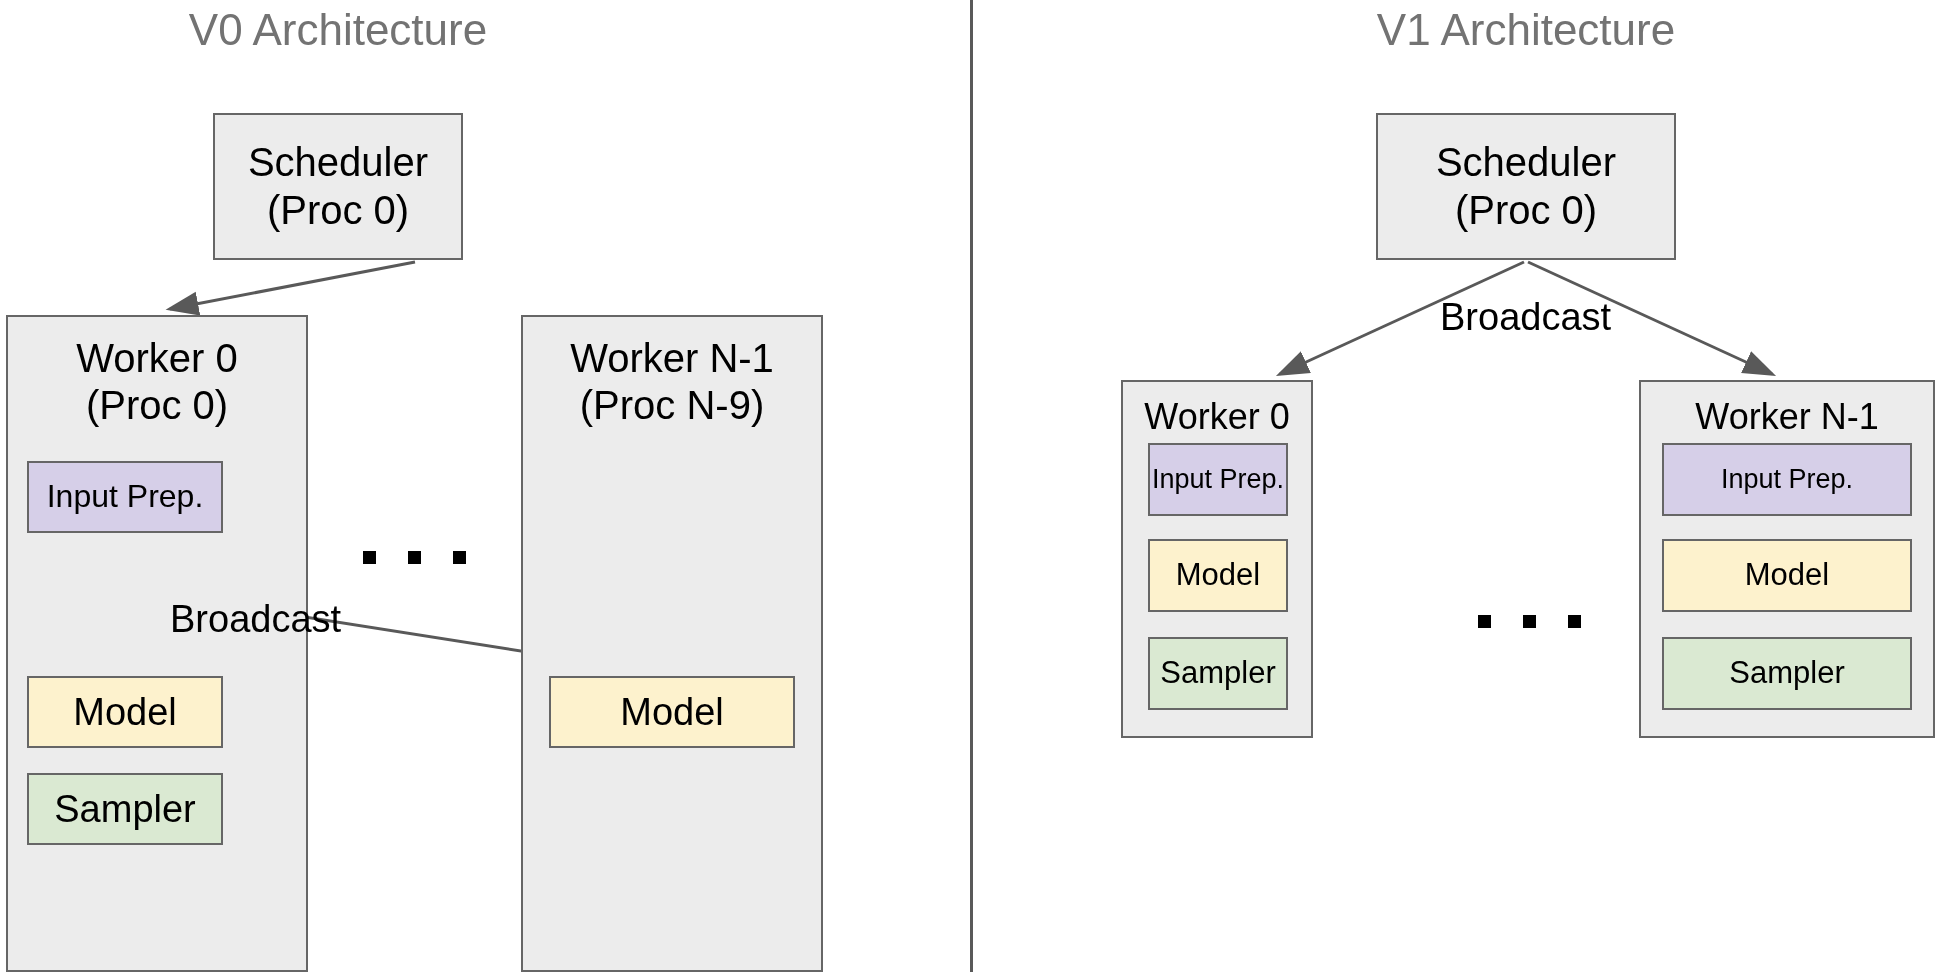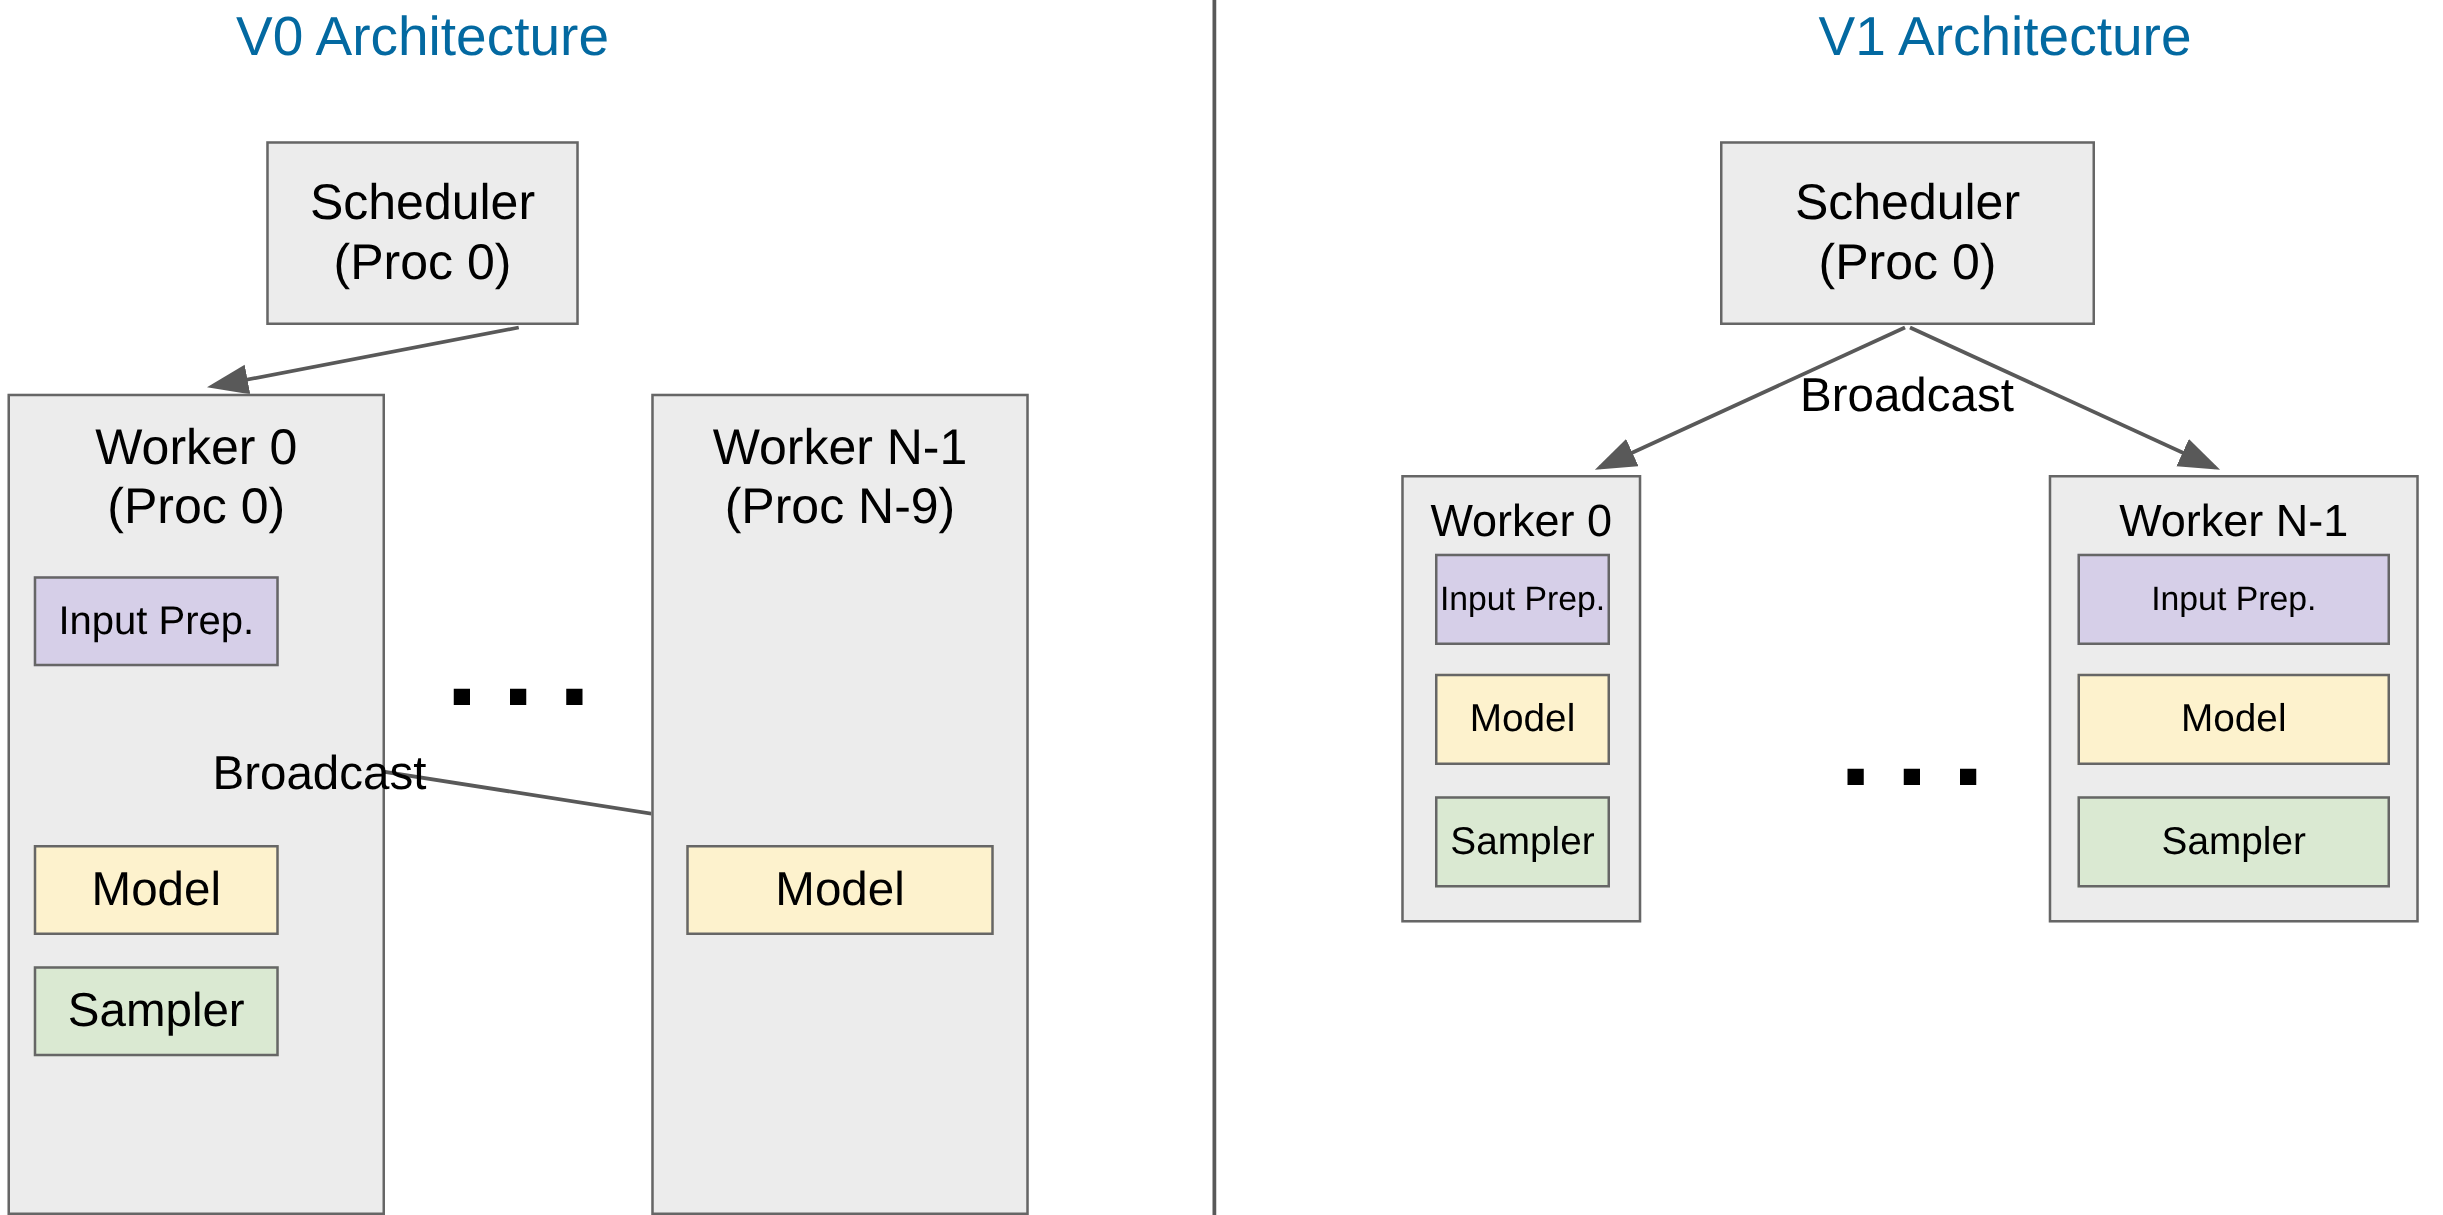--- a/index.html
+++ b/index.html
@@ -19,21 +19,21 @@
     position: absolute;
     left: 0;
     top: 0;
     width: 1954px;
     height: 972px;
   }
   .panel-title {
     position: absolute;
     text-align: center;
     font-size: 44px;
-    color: #0369a1;
+    color: #737373;
     white-space: nowrap;
     line-height: 1.1;
   }
   .node {
     position: absolute;
     box-sizing: border-box;
     border: 2px solid #666666;
     display: flex;
     flex-direction: column;
     align-items: center;
@@ -147,21 +147,21 @@
 
   <div class="node container-node worker-head" style="left:521px; top:315px; width:302px; height:657px;">
     <div class="node-label">Worker N-1</div>
     <div class="node-label">(Proc N-9)</div>
   </div>
 
   <div class="node leaf-node leaf-label-lg" style="left:549px; top:676px; width:246px; height:72px; background:#fdf2cd;">
     <div class="node-label">Model</div>
   </div>
 
-  <div class="panel-title" style="left:1379px; top:6px; width:450px;">V1 Architecture</div>
+  <div class="panel-title" style="left:1301px; top:6px; width:450px;">V1 Architecture</div>
 
   <div class="node container-node sched" style="left:1376px; top:113px; width:300px; height:147px;">
     <div class="node-label">Scheduler</div>
     <div class="node-label">(Proc 0)</div>
   </div>
 
   <div class="edge-label" style="left:1440px; top:296px;">Broadcast</div>
 
   <div class="node container-node worker-head-v1" style="left:1121px; top:380px; width:192px; height:358px;">
     <div class="node-label">Worker 0</div>

